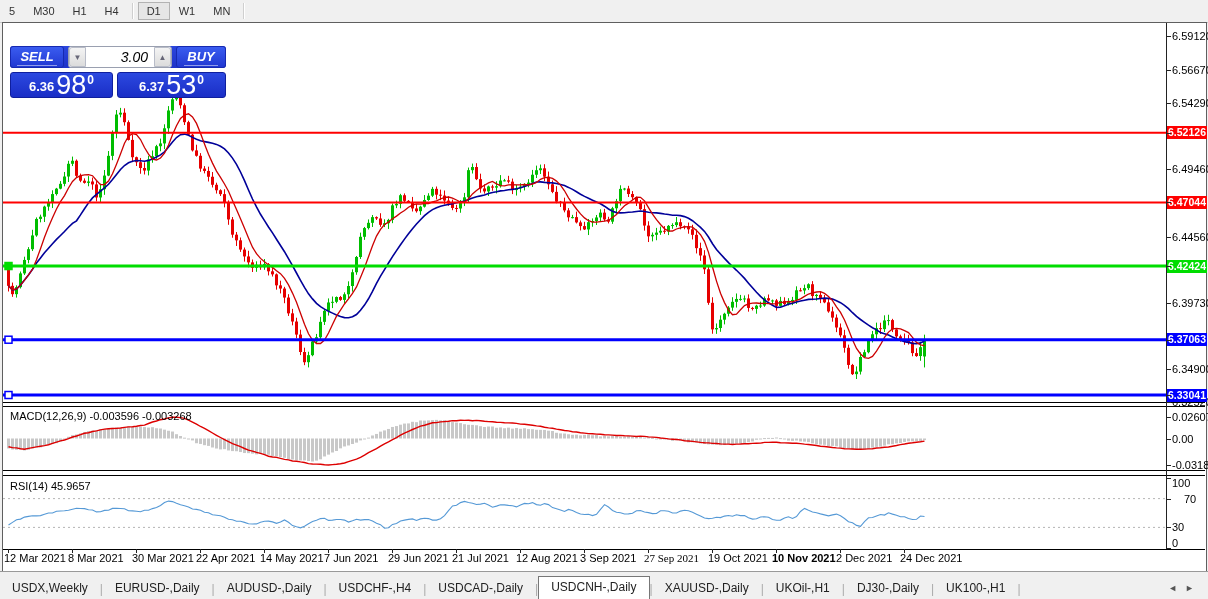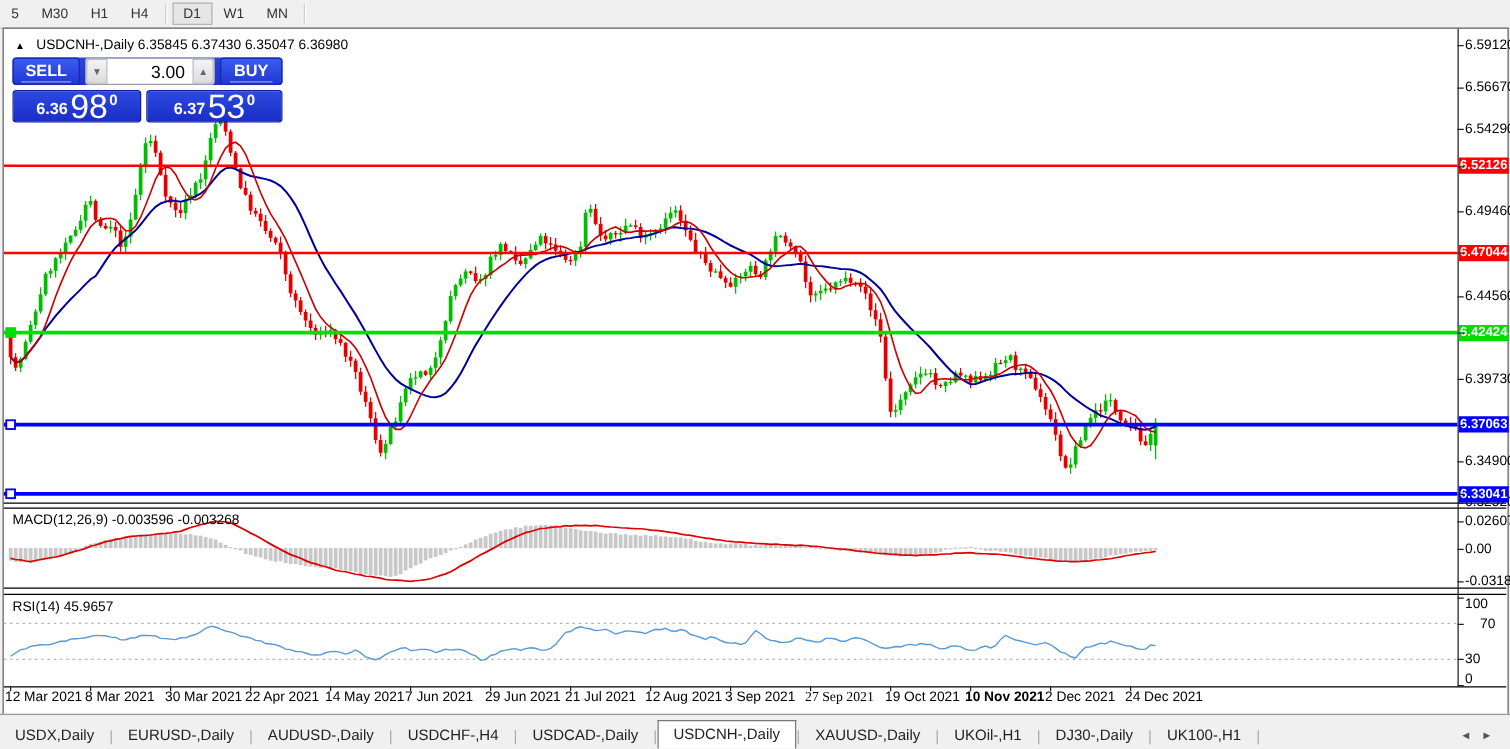--- a/index.html
+++ b/index.html
@@ -19,21 +19,21 @@
   .ytick{position:absolute;left:1166px;width:5px;height:1px;background:#222;}
   .badge{position:absolute;left:1167px;width:40px;height:13px;font-size:10.5px;font-weight:bold;color:#fff;text-align:center;line-height:13px;white-space:nowrap;}
   .xlab{position:absolute;top:552px;font-size:11px;color:#000;white-space:nowrap;}
   .xtick{position:absolute;top:549px;width:1px;height:4px;background:#222;}
   .ind-label{position:absolute;font-size:11px;color:#000;white-space:nowrap;}
   
   #chart-title{position:absolute;left:12px;top:30px;font-size:11px;color:#000;white-space:nowrap;}
   #chart-title .tri{font-size:8px;margin-right:6px;}
   
   #panel{position:absolute;left:10px;top:46px;width:216px;height:52px;}
-  #panel-row1{position:absolute;left:0;top:0;width:216px;height:22px;background:linear-gradient(180deg,#2b46dd,#1e32c8);border-radius:3px;}
+  #panel-row1{position:absolute;left:0;top:0;width:216px;height:22px;background:linear-gradient(180deg,#2b46dd,#1e32c8);border-radius:3px;font-style:italic;}
   .trade-btn{position:absolute;top:0;height:22px;background:linear-gradient(180deg,#3a5cf0,#2138d2);border:1px solid #1629b0;border-radius:3px;color:#fff;font-size:13px;font-weight:bold;display:flex;align-items:center;justify-content:center;box-sizing:border-box;}
   .trade-btn span{border-bottom:1px solid rgba(255,255,255,.5);padding:0 3px 1px;}
   #vol-group{position:absolute;left:58px;top:0;width:104px;height:22px;background:#fff;border:1px solid #9aa0b0;border-radius:3px;box-sizing:border-box;display:flex;}
   .spin-btn{width:17px;height:100%;background:linear-gradient(180deg,#f4f4f4,#dcdcdc);border:1px solid #b8bcc8;box-sizing:border-box;color:#667;font-size:8px;display:flex;align-items:center;justify-content:center;}
   #vol-input{flex:1;text-align:right;font-size:14px;color:#000;line-height:20px;padding-right:6px;}
   .price-box{position:absolute;top:26px;height:26px;background:linear-gradient(180deg,#2c49e0,#1a2ec6);border:1px solid #0f1f9e;border-radius:3px;box-sizing:border-box;color:#fff;display:flex;align-items:flex-end;justify-content:center;}
   .price-small{font-size:13px;font-weight:bold;margin:0 2px 3px 0;}
   .price-big{font-size:27px;line-height:23px;font-weight:400;}
   .price-sup{font-size:12px;font-weight:bold;margin:0 0 10px 1px;}
   
@@ -528,26 +528,20 @@
       <line x1="0" y1="109.62807525325644" x2="1163" y2="109.62807525325644" stroke="#ff0000" stroke-width="2"></line>
       <line x1="0" y1="179.49638205499295" x2="1163" y2="179.49638205499295" stroke="#ff0000" stroke-width="2"></line>
       <line x1="0" y1="243.01302460202598" x2="1163" y2="243.01302460202598" stroke="#00dd00" stroke-width="3"></line>
       <rect x="2" y="239.51302460202598" width="7" height="7" fill="#00dd00" stroke="#00dd00" stroke-width="1.5"></rect>
       <line x1="0" y1="316.71707670043406" x2="1163" y2="316.71707670043406" stroke="#0000ff" stroke-width="3"></line>
       <rect x="2" y="313.21707670043406" width="7" height="7" fill="#ffffff" stroke="#0000ff" stroke-width="1.5"></rect>
       <line x1="0" y1="372.0123010130254" x2="1163" y2="372.0123010130254" stroke="#0000ff" stroke-width="3"></line>
       <rect x="2" y="368.5123010130254" width="7" height="7" fill="#ffffff" stroke="#0000ff" stroke-width="1.5"></rect>
     </svg>
 
-  <div id="chart-title">
-    <span class="tri">▲</span>
-    <span>USDCNH-,Daily</span>
-    <span> </span>
-    <span>6.35845 6.37430 6.35047 6.36980</span>
-  </div>
 
   <div id="panel">
     <div id="panel-row1">
       <div class="trade-btn" style="left:0;width:54px">
         <span>SELL</span>
         </div>
       <div id="vol-group">
         <div class="spin-btn" style="border-radius:3px 0 0 3px">
           <span>▼</span>
           </div>
@@ -889,21 +883,21 @@
       <div class="xtick" style="left: 712px;"></div>
       <div class="xlab" style="left: 772px; font-weight: bold;">10 Nov 2021</div>
       <div class="xtick" style="left: 776px;"></div>
       <div class="xlab" style="left: 836px;">2 Dec 2021</div>
       <div class="xtick" style="left: 840px;"></div>
       <div class="xlab" style="left: 900px;">24 Dec 2021</div>
       <div class="xtick" style="left: 904px;"></div>
     </div>
 
   <div id="tabbar">
-      <div class="tab">USDX,Daily</div>
+      <div class="tab">USDX,Weekly</div>
       <div class="tab-sep">|</div>
       <div class="tab">EURUSD-,Daily</div>
       <div class="tab-sep">|</div>
       <div class="tab">AUDUSD-,Daily</div>
       <div class="tab-sep">|</div>
       <div class="tab">USDCHF-,H4</div>
       <div class="tab-sep">|</div>
       <div class="tab">USDCAD-,Daily</div>
       <div class="tab-sep">|</div>
       <div class="tab active">USDCNH-,Daily</div>

